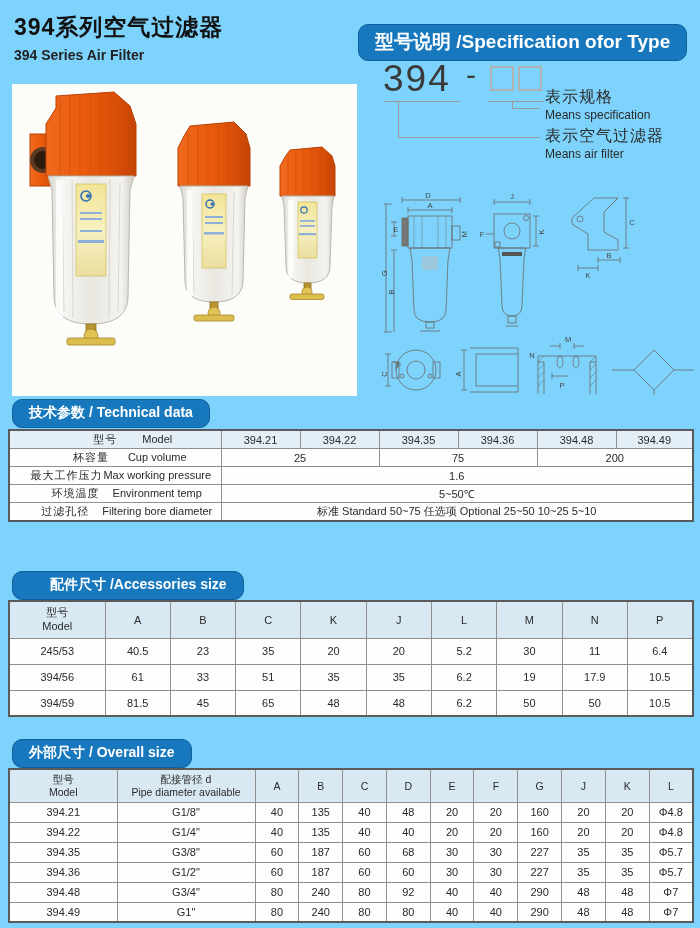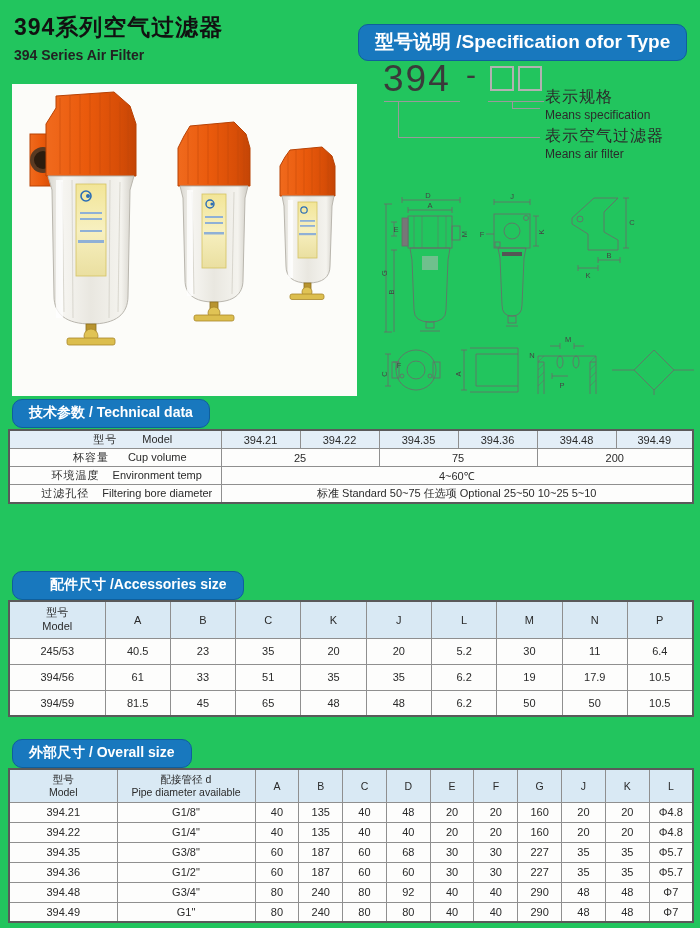--- a/index.html
+++ b/index.html
@@ -1,20 +1,20 @@
 <!DOCTYPE html>
 <html><head>
 <meta charset="utf-8">
 <style>
   * { margin:0; padding:0; box-sizing:border-box; }
   html,body { background:#e8e6e2; }
   body { font-family:"Liberation Sans", sans-serif; }
   .page {
     position:relative; width:700px; height:928px; margin:0 auto;
-    background:#22c55e; overflow:hidden; color:#1d1d1d;
+    background:#7dd3fc; overflow:hidden; color:#1d1d1d;
   }
   
   .titleblock { position:absolute; left:14px; top:12px; }
   .title-zh { font-size:23px; font-weight:bold; letter-spacing:1px; color:#111; }
   .title-en { font-size:14px; font-weight:bold; color:#222; margin-top:4px; }
 
   
   .pill {
     position:absolute; background:#1878be; color:#fff; font-weight:bold;
     border-radius:10px; padding:4px 16px 5px 16px; font-size:14px;
@@ -317,22 +317,26 @@
       <td>394.48</td>
       <td>394.49</td>
     </tr>
     <tr>
       <td class="lbl"><span class="zh">杯容量</span><span class="en">Cup volume</span></td>
       <td colspan="2">25</td>
       <td colspan="2">75</td>
       <td colspan="2">200</td>
     </tr>
     <tr>
+      <td class="lbl"><span class="zh">最大工作压力</span><span class="en">Max working pressure</span></td>
+      <td colspan="6">1.6</td>
+    </tr>
+    <tr>
       <td class="lbl"><span class="zh">环境温度</span><span class="en">Environment temp</span></td>
-      <td colspan="6">4~60℃</td>
+      <td colspan="6">5~50℃</td>
     </tr>
     <tr>
       <td class="lbl"><span class="zh">过滤孔径</span><span class="en">Filtering bore diameter</span></td>
       <td colspan="6">标准 Standard 50~75  任选项 Optional 25~50 10~25 5~10</td>
     </tr>
   </tbody>
     </table>
 
   <div class="pill pill-acc">配件尺寸 /Accessories size</div>
 

